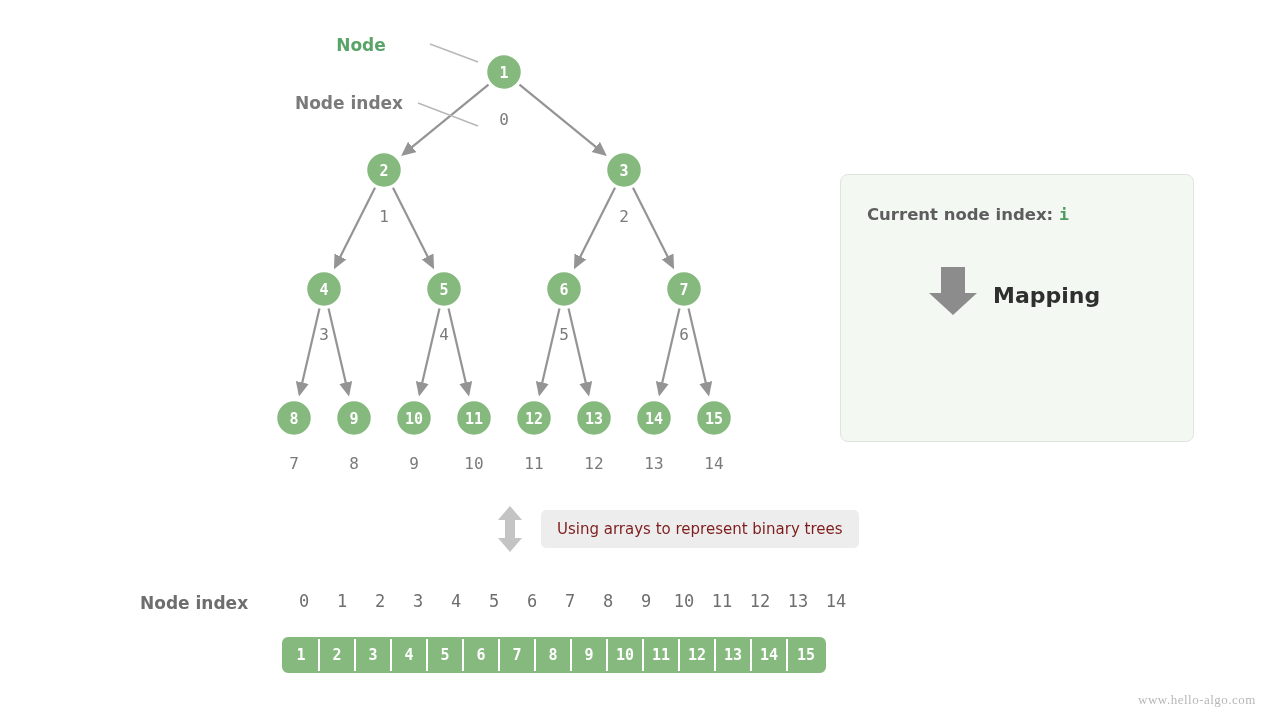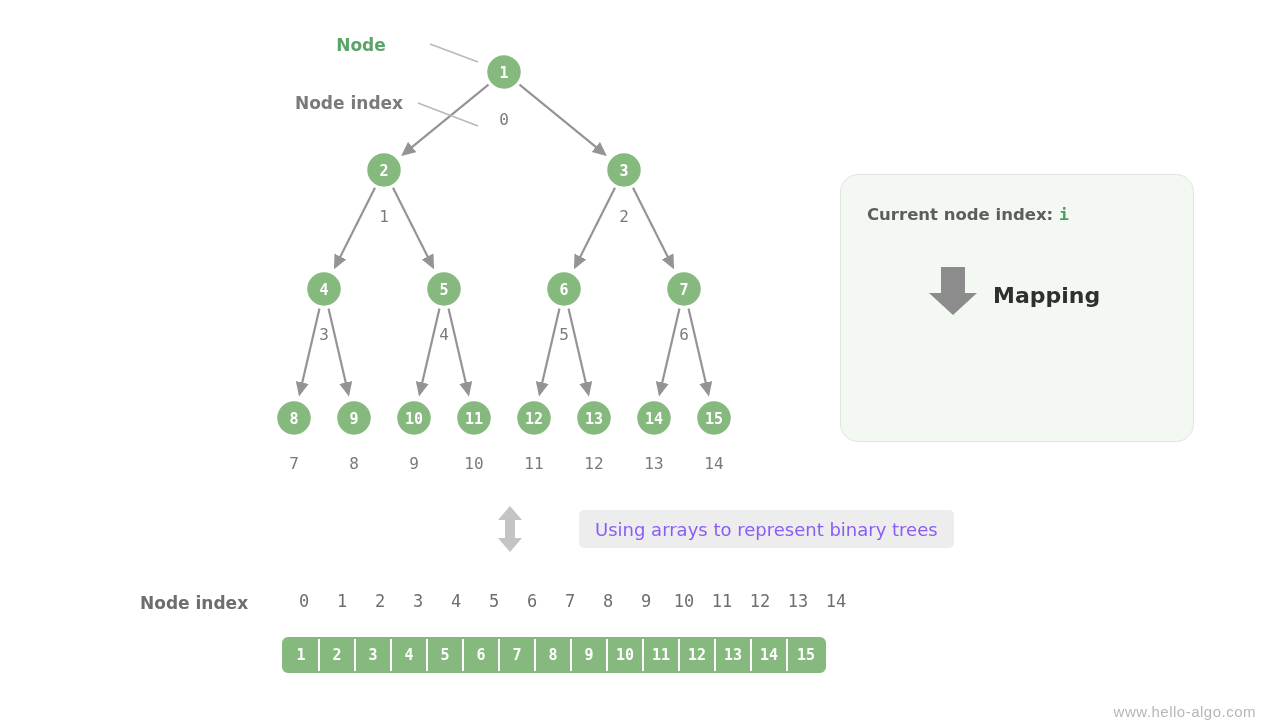--- a/index.html
+++ b/index.html
@@ -66,21 +66,21 @@
     fill: #7a7a7a;
   }
   .panel {
     position: absolute;
     left: 840px;
     top: 174px;
     width: 354px;
     height: 268px;
     background: #f4f8f3;
     border: 1px solid #dfe7dd;
-    border-radius: 18px;
+    border-radius: 8px;
     box-sizing: border-box;
   }
   .panel-line {
     position: absolute;
     font-family: "DejaVu Sans", sans-serif;
     font-size: 16.5px;
     font-weight: bold;
     color: #5d5d5d;
     white-space: nowrap;
   }
@@ -102,24 +102,23 @@
     position: absolute;
     left: 541px;
     top: 510px;
     height: 38px;
     padding: 0 16px;
     background: #ededed;
     border-radius: 5px;
     display: flex;
     align-items: center;
     font-family: "DejaVu Sans", sans-serif;
-    font-size: 18px;
-    color: #8b5cf6;
+    font-size: 15px;
+    color: #7f1d1d;
     white-space: nowrap;
-    margin-left: 38px;
   }
   .row-label {
     position: absolute;
     font-family: "DejaVu Sans", sans-serif;
     font-size: 17px;
     font-weight: bold;
     white-space: nowrap;
   }
   #label-node-index {
     left: 140px;
@@ -166,23 +165,23 @@
     color: #ffffff;
     border-right: 2px solid #ffffff;
     box-sizing: border-box;
   }
   .array-cell:last-child {
     border-right: none;
   }
   .watermark {
     position: absolute;
     right: 24px;
-    bottom: 0;
-    font-family: Liberation Sans, sans-serif;
-    font-size: 15px;
+    bottom: 12px;
+    font-family: Liberation Serif, serif;
+    font-size: 13px;
     color: #b7b7b7;
     letter-spacing: 0.5px;
   }
 </style>
 </head>
 <body>
 
 <div id="stage">
 
   <svg class="layer" id="tree-layer" viewBox="0 0 1280 720">

